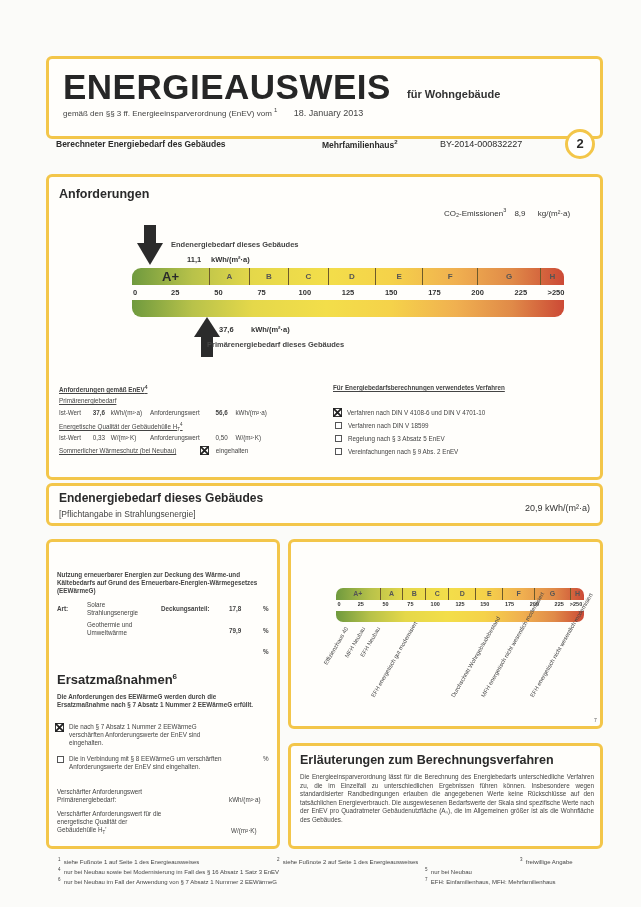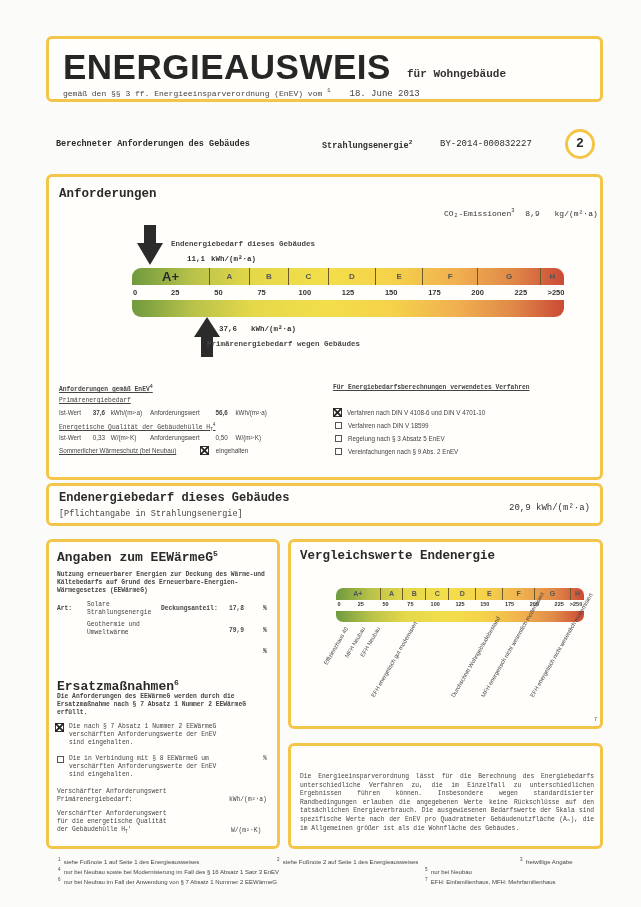--- a/index.html
+++ b/index.html
@@ -1,19 +1,19 @@
 <!DOCTYPE html>
 <html><head>
 <meta charset="utf-8">
 <style>
   * { box-sizing: border-box; margin: 0; padding: 0; }
   html, body { width: 641px; height: 907px; background: #fbfbf9; overflow: hidden; }
   body { font-family: "Liberation Sans", sans-serif; color: #2b2b2b; position: relative; }
   .box { position: absolute; border: 3px solid #f3c64a; border-radius: 6px; background: #fffefb; }
-  .abs { position: absolute; font-family: Liberation Mono, monospace; }
+  .abs { position: absolute; }
   .t-title { font-family: "Liberation Sans", sans-serif; font-weight: bold; font-size: 35px; color: #262626; letter-spacing: 0.5px; }
   .small { font-size: 7.5px; color: #444; }
   .xs { font-size: 6.3px; color: #444; }
   .bold { font-weight: bold; }
   .u { text-decoration: underline; }
   .h2 { font-weight: bold; font-size: 12.5px; color: #2a2a2a; }
   .h3 { font-weight: bold; font-size: 14px; color: #2a2a2a; }
 
   
   .scale { position: absolute; display: flex; height: 17px; border-radius: 9px 9px 0 0; overflow: hidden;
@@ -27,33 +27,33 @@
   .ticks span { position: absolute; font-size: 7.5px; font-weight: bold; color: #333; transform: translateX(-50%); }
   .cb { display: inline-block; width: 7px; height: 7px; border: 1px solid #555; margin-right: 6px; vertical-align: middle; position: relative; top: -1px; background: #fff; }
   .cbx { display: inline-block; width: 9px; height: 9px; margin-right: 5px; vertical-align: middle; position: relative; top: -1px; }
   .row { position: absolute; white-space: nowrap; }
   .rot { position: absolute; transform-origin: right top; transform: rotate(-60deg); font-size: 5.8px; color: #444; white-space: nowrap; text-align: right; line-height: 7px; }
   .just { text-align: justify; }
 </style>
 </head>
 <body>
 
-<div class="box" style="left:46px; top:36px; width:557px; height:66px;">
+<div class="box" style="left:46px; top:56px; width:557px; height:83px;">
   <div class="abs t-title" style="left:14px; top:8px;">ENERGIEAUSWEIS</div>
   <div class="abs bold" style="left:358px; top:29px; font-size:11px; color:#333;">für Wohngebäude</div>
   <div class="abs small" style="left:14px; top:48px; font-size:8px;">
     <span>gemäß den §§ 3 ff. Energieeinsparverordnung (EnEV) vom</span>
     <sup style="font-size:6px;">1</sup>
-    <span style="margin-left:14px; font-size:9px;">18. June 2013</span>
-  </div>
-</div>
-
-<div class="abs bold" style="left:56px; top:139px; font-size:8.5px;">Berechneter Anforderungen des Gebäudes</div>
+    <span style="margin-left:14px; font-size:9px;">18. January 2013</span>
+  </div>
+</div>
+
+<div class="abs bold" style="left:56px; top:139px; font-size:8.5px;">Berechneter Energiebedarf des Gebäudes</div>
 <div class="abs bold" style="left:322px; top:139px; font-size:8.5px;">
-  <span>Strahlungsenergie</span><sup style="font-size:6px;">2</sup>
+  <span>Mehrfamilienhaus</span><sup style="font-size:6px;">2</sup>
 </div>
 <div class="abs" style="left:440px; top:139px; font-size:9px;">BY-2014-000832227</div>
 <div class="abs" style="left:565px; top:129px; width:30px; height:30px; border:3px solid #f3c64a; border-radius:50%; text-align:center; line-height:24px; font-weight:bold; font-size:13px; background:#fff;">
   <span>2</span>
 </div>
 
 <div class="box" style="left:46px; top:174px; width:557px; height:306px;">
   <div class="abs h2" style="left:10px; top:10px;">Anforderungen</div>
   <div class="abs" style="left:395px; top:30px; font-size:8px; color:#333;">
     <span>CO₂-Emissionen</span><sup style="font-size:5.5px;">3</sup>
@@ -98,21 +98,21 @@
   <div class="scale-lower" style="left:83px; top:123px; width:432px;"></div>
 
   <div class="abs" id="primary-arrow" style="left: 144.973px; top: 140px;">
     <svg width="26" height="40" viewBox="0 0 26 40">
         <polygon points="13,0 26,20 0,20" fill="#2b2b2b"></polygon>
         <rect x="7" y="18" width="12" height="22" fill="#2b2b2b"></rect>
       </svg>
   </div>
   <div class="abs" style="left:170px; top:148px; font-size:7.5px; font-weight:bold; color:#333;">37,6</div>
   <div class="abs" style="left:202px; top:148px; font-size:7.5px; font-weight:bold; color:#333;">kWh/(m²·a)</div>
-  <div class="abs" style="left:158px; top:163px; font-size:7.5px; font-weight:bold; color:#444;">Primärenergiebedarf wegen Gebäudes</div>
+  <div class="abs" style="left:158px; top:163px; font-size:7.5px; font-weight:bold; color:#444;">Primärenergiebedarf dieses Gebäudes</div>
 
   <div class="abs xs u bold" style="left:10px; top:207px;">
     <span>Anforderungen gemäß EnEV</span><sup style="font-size:5px;">4</sup>
   </div>
   <div class="abs xs u" style="left:10px; top:220px;">Primärenergiebedarf</div>
   <div class="row xs" style="left:10px; top:232px;">
     <span>Ist-Wert</span>
     <span style="margin-left:10px; font-weight:bold;">37,6</span>
     <span style="margin-left:4px;">kWh/(m²·a)</span>
     <span style="margin-left:6px;">Anforderungswert</span>
@@ -161,35 +161,32 @@
   </div>
 </div>
 
 <div class="box" style="left:46px; top:483px; width:557px; height:43px;">
   <div class="abs" style="left:10px; top:5px; font-weight:bold; font-size:12px; color:#2a2a2a;">Endenergiebedarf dieses Gebäudes</div>
   <div class="abs" style="left:10px; top:23px; font-size:8.5px; color:#444;">[Pflichtangabe in Strahlungsenergie]</div>
   <div class="abs" style="right:10px; top:17px; font-size:9px; color:#333;">20,9 kWh/(m²·a)</div>
 </div>
 
 <div class="box" style="left:46px; top:539px; width:234px; height:310px;">
-  <div class="abs h3" style="left:8px; top:7px; font-size:13px;">
-    <span>Angaben zum EEWärmeG</span><sup style="font-size:8px;">5</sup>
-  </div>
   <div class="abs bold" style="left:8px; top:29px; width:215px; font-size:6.3px; line-height:8px; color:#444;">Nutzung erneuerbarer Energien zur Deckung des Wärme-und Kältebedarfs auf Grund des Erneuerbare-Energien-Wärmegesetzes (EEWärmeG)</div>
   <div class="abs xs bold" style="left:8px; top:63px;">Art:</div>
   <div class="abs xs" style="left:38px; top:59px; width:70px; line-height:8px;">Solare Strahlungsenergie</div>
   <div class="abs xs bold" style="left:112px; top:63px;">Deckungsanteil:</div>
   <div class="abs xs bold" style="left:180px; top:63px;">17,8</div>
   <div class="abs xs bold" style="left:214px; top:63px;">%</div>
   <div class="abs xs" style="left:38px; top:79px; width:70px; line-height:8px;">Geothermie und Umweltwärme</div>
   <div class="abs xs bold" style="left:180px; top:85px;">79,9</div>
   <div class="abs xs bold" style="left:214px; top:85px;">%</div>
   <div class="abs xs bold" style="left:214px; top:106px;">%</div>
 
-  <div class="abs h3" style="left:8px; top:136px; font-size:13px;">
+  <div class="abs h3" style="left:8px; top:130px; font-size:13px;">
     <span>Ersatzmaßnahmen</span><sup style="font-size:8px;">6</sup>
   </div>
   <div class="abs bold" style="left:8px; top:151px; width:212px; font-size:6.3px; line-height:8px; color:#444;">Die Anforderungen des EEWärmeG werden durch die Ersatzmaßnahme nach § 7 Absatz 1 Nummer 2 EEWärmeG erfüllt.</div>
   <div class="abs xs" style="left:6px; top:181px; width:220px;">
     <span class="cbx" style="position:absolute; left:0; top:0;">
       <svg width="9" height="9" viewBox="0 0 9 9">
           <rect x="0.5" y="0.5" width="8" height="8" fill="none" stroke="#333"></rect>
           <path d="M0 0L9 9M9 0L0 9" stroke="#222" stroke-width="1.8"></path>
         </svg>
     </span>
@@ -202,21 +199,20 @@
   </div>
   <div class="abs xs" style="left:8px; top:246px; width:110px; line-height:8px;">Verschärfter Anforderungswert Primärenergiebedarf:</div>
   <div class="abs xs" style="left:180px; top:254px;">kWh/(m²·a)</div>
   <div class="abs xs" style="left:8px; top:268px; width:110px; line-height:8px;">
     <span>Verschärfter Anforderungswert für die energetische Qualität der Gebäudehülle H</span><sub style="font-size:4.5px;">T</sub>'
   </div>
   <div class="abs xs" style="left:182px; top:285px;">W/(m²·K)</div>
 </div>
 
 <div class="box" style="left:288px; top:539px; width:315px; height:190px;">
-  <div class="abs h3" style="left:9px; top:7px; font-size:12.5px;">Vergleichswerte Endenergie</div>
   <div class="scale" id="cmp-scale" style="left:45px; top:46px; width:248px; height:12px; border-radius:7px 7px 0 0;">
       <div class="seg" style="flex: 2 1 0%; font-size: 7px; line-height: 12px;">A+</div>
       <div class="seg" style="flex: 1 1 0%; font-size: 7px; line-height: 12px;">A</div>
       <div class="seg" style="flex: 1 1 0%; font-size: 7px; line-height: 12px;">B</div>
       <div class="seg" style="flex: 1 1 0%; font-size: 7px; line-height: 12px;">C</div>
       <div class="seg" style="flex: 1.2 1 0%; font-size: 7px; line-height: 12px;">D</div>
       <div class="seg" style="flex: 1.2 1 0%; font-size: 7px; line-height: 12px;">E</div>
       <div class="seg" style="flex: 1.4 1 0%; font-size: 7px; line-height: 12px;">F</div>
       <div class="seg" style="flex: 1.6 1 0%; font-size: 7px; line-height: 12px;">G</div>
       <div class="seg" style="flex: 0.6 1 0%; font-size: 7px; line-height: 12px;">H</div>
@@ -241,20 +237,21 @@
       <div class="rot" style="left: 4.68px; top: 84px; width: 80px;">EFH Neubau</div>
       <div class="rot" style="left: 39.4px; top: 84px; width: 80px;">EFH energetisch gut modernisiert</div>
       <div class="rot" style="left: 118.76px; top: 84px; width: 80px;">Durchschnitt Wohngebäudebestand</div>
       <div class="rot" style="left: 148.52px; top: 84px; width: 80px;">MFH energetisch nicht wesentlich modernisiert</div>
       <div class="rot" style="left: 198.12px; top: 84px; width: 80px;">EFH energetisch nicht wesentlich modernisiert</div>
     </div>
   <div class="abs" style="left:303px; top:175px; font-size:5px; color:#555;">7</div>
 </div>
 
 <div class="box" style="left:288px; top:743px; width:315px; height:106px;">
+  <div class="abs h3" style="left:9px; top:7px; font-size:12.5px;">Erläuterungen zum Berechnungsverfahren</div>
   <div class="abs just" style="left:9px; top:27px; width:294px; font-size:6.3px; line-height:8.6px; color:#444;">Die Energieeinsparverordnung lässt für die Berechnung des Energiebedarfs unterschiedliche Verfahren zu, die im Einzelfall zu unterschiedlichen Ergebnissen führen können. Insbesondere wegen standardisierter Randbedingungen erlauben die angegebenen Werte keine Rückschlüsse auf den tatsächlichen Energieverbrauch. Die ausgewiesenen Bedarfswerte der Skala sind spezifische Werte nach der EnEV pro Quadratmeter Gebäudenutzfläche (Aₙ), die im Allgemeinen größer ist als die Wohnfläche des Gebäudes.</div>
 </div>
 
 <div class="row" style="left:58px; top:857px; font-size:6px; color:#444;">
   <sup style="font-size:4.5px;">1</sup>&nbsp;&nbsp;<span>siehe Fußnote 1 auf Seite 1 des Energieausweises</span>
 </div>
 <div class="row" style="left:277px; top:857px; font-size:6px; color:#444;">
   <sup style="font-size:4.5px;">2</sup>&nbsp;&nbsp;<span>siehe Fußnote 2 auf Seite 1 des Energieausweises</span>
 </div>
 <div class="row" style="left:520px; top:857px; font-size:6px; color:#444;">

